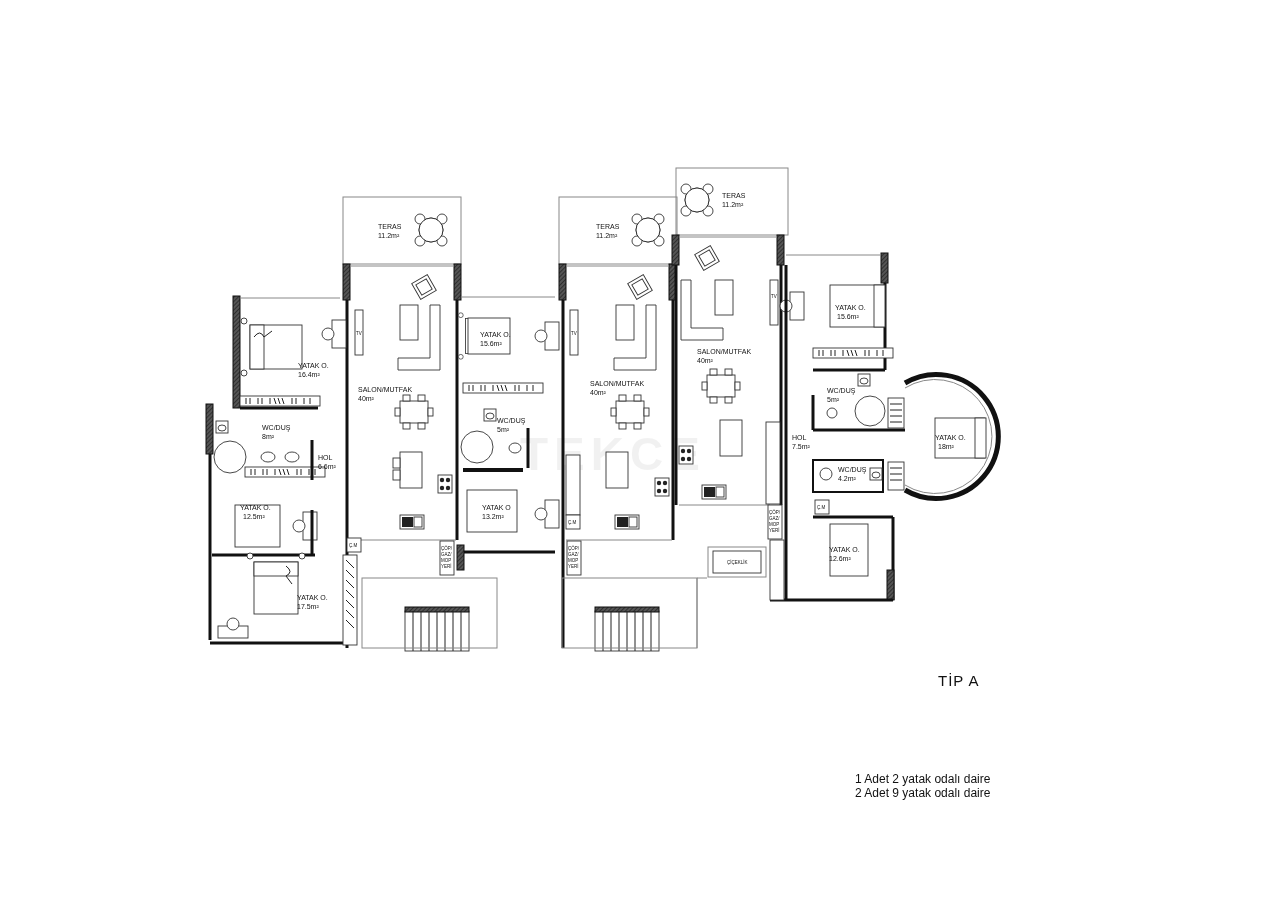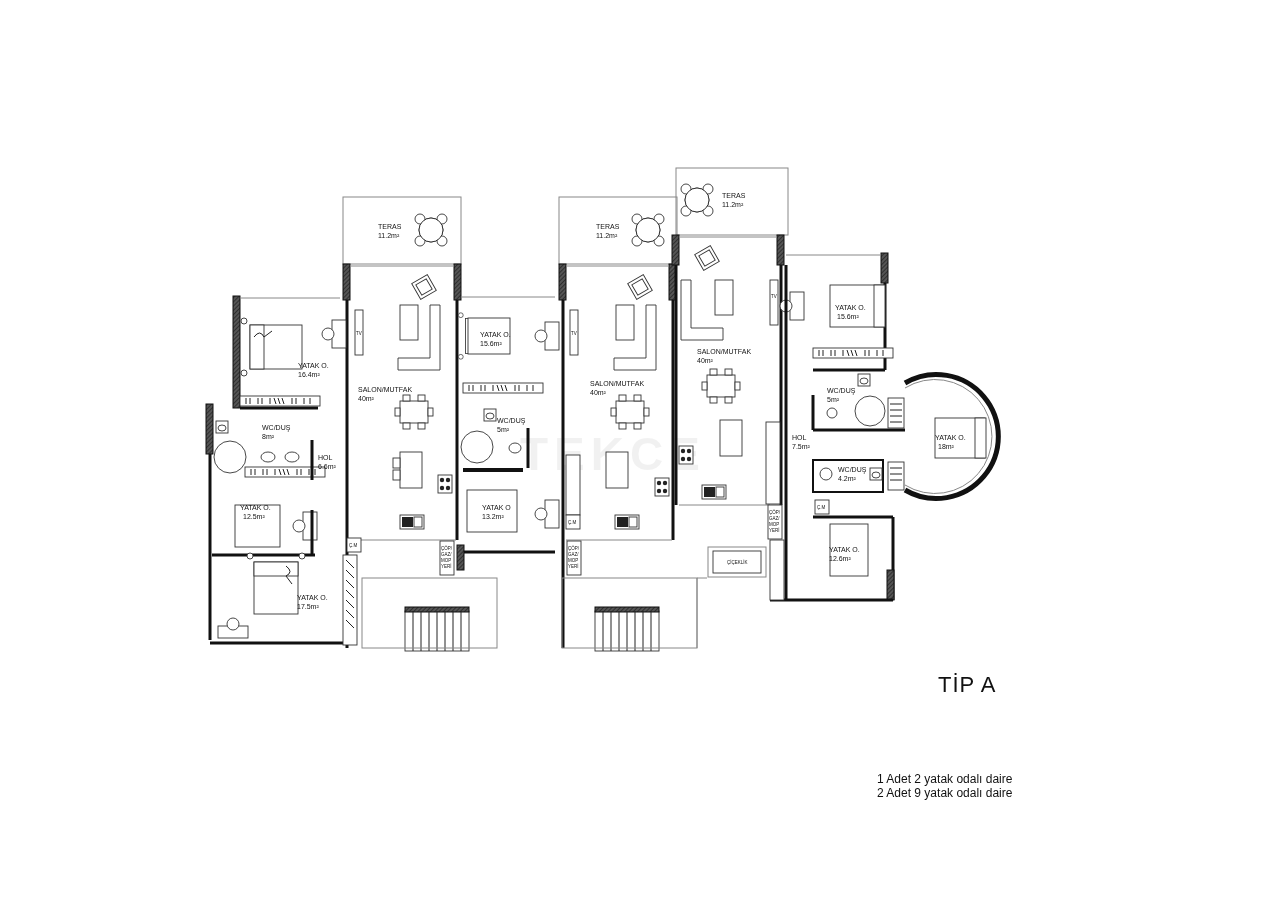--- a/index.html
+++ b/index.html
@@ -7,22 +7,22 @@
   #plan{position:absolute;left:0;top:0;width:1280px;height:904px;}
   .wall{fill:#111;}
   .hatch{fill:url(#hatch);stroke:#111;stroke-width:1;}
   .thin{fill:none;stroke:#222;stroke-width:1;}
   .med{fill:none;stroke:#111;stroke-width:2;}
   .thick{fill:none;stroke:#111;stroke-width:3;}
   .grey{fill:none;stroke:#888;stroke-width:1;}
   .furn{fill:#fff;stroke:#333;stroke-width:0.9;}
   .lbl{font-family:"Liberation Sans",sans-serif;font-size:7px;fill:#111;}
   .lbl-s{font-family:"Liberation Sans",sans-serif;font-size:4.5px;fill:#111;}
-  .title{position:absolute;left:938px;top:672px;font-size:22px;letter-spacing:1px;color:#111;}
-  .note{position:absolute;left:877px;font-size:12px;color:#111;line-height:14px;}
+  .title{position:absolute;left:938px;top:672px;font-size:15px;letter-spacing:1px;color:#111;}
+  .note{position:absolute;left:855px;font-size:12px;color:#111;line-height:14px;}
   .watermark{font-family:"Liberation Sans",sans-serif;font-size:46px;font-weight:bold;fill:#000;opacity:0.05;letter-spacing:6px;}
 </style>
 </head>
 <body>
 
 <svg id="plan" viewBox="0 0 1280 904" xmlns="http://www.w3.org/2000/svg">
   <defs>
     <pattern id="hatch" width="3" height="3" patternUnits="userSpaceOnUse" patternTransform="rotate(45)">
       <rect width="3" height="3" fill="#555"></rect>
       <line x1="0" y1="0" x2="0" y2="3" stroke="#222" stroke-width="1.5"></line>

